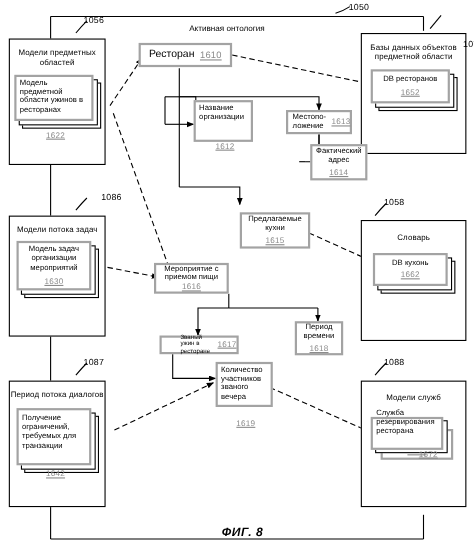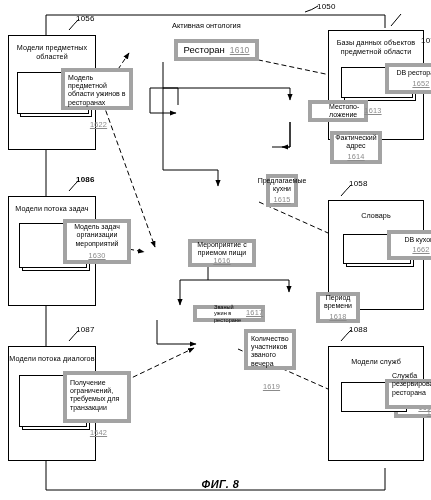--- a/index.html
+++ b/index.html
@@ -41,30 +41,29 @@
     right: 0;
     text-align: center;
     font-size: 7.2px;
     line-height: 9px;
     letter-spacing: 0.1px;
   }
   
   .node {
     position: absolute;
     box-sizing: border-box;
-    border: 4px solid #a3a3a3;
+    border: 2px solid #a3a3a3;
     background: #fff;
     display: flex;
     flex-direction: column;
     align-items: center;
     justify-content: center;
     text-align: center;
     font-size: 7px;
     line-height: 8.2px;
-    margin-left: 48px;
   }
   .node .lbl { display: block; }
   .node .ref {
     text-decoration: underline;
     color: #8b8b8b;
     font-size: 7.4px;
     letter-spacing: 0.2px;
   }
   .node.inline {
     flex-direction: row;
@@ -194,24 +193,24 @@
 
   <div class="box group" style="left:8px; top:196px; width:88px; height:110px;">
     <div class="group-title" style="top:7px;">Модели потока задач</div>
   </div>
   <div class="stack-shadow" style="left:22px; top:226px; width:68px; height:45px;"></div>
   <div class="stack-shadow" style="left:19px; top:223px; width:68px; height:45px;"></div>
   <div class="node" style="left:15px; top:219px; width:68px; height:45px;">
     <span class="lbl">Модель задач организации мероприятий</span>
     <span class="ref" style="margin-top:4px;">1630</span>
   </div>
-  <div class="refcall" style="left:76px; top:175px;font-weight:bold;">1086</div>
+  <div class="refcall" style="left:92px; top:175px;">1086</div>
 
   <div class="box group" style="left:8px; top:346px; width:88px; height:115px;">
-    <div class="group-title" style="top:7px;">Модели потока диалогов</div>
+    <div class="group-title" style="top:7px;">Период потока диалогов</div>
   </div>
   <div class="stack-shadow" style="left:22px; top:378px; width:68px; height:52px;"></div>
   <div class="stack-shadow" style="left:19px; top:375px; width:68px; height:52px;"></div>
   <div class="node lefttext" style="left:15px; top:371px; width:68px; height:52px; justify-content:flex-start; padding-top:4px;">
     <span class="lbl">Получение ограничений, требуемых для транзакции</span>
     <span class="ref" style="align-self:center; margin-top:5px;">1642</span>
   </div>
   <div class="refcall" style="left:76px; top:325px;">1087</div>
 
   <div class="box group" style="left:328px; top:30px; width:96px; height:110px;">
@@ -250,32 +249,36 @@
   <div class="refcall" style="left:349px; top:325px;">1088</div>
 
   <div class="ontology-label" style="left:172px; top:21px;">Активная онтология</div>
   <div class="refcall" style="left:317px; top:2px;">1050</div>
 
   <div class="node inline big-node" style="left:126px; top:39px; width:85px; height:22px;">
     <span class="lbl">Ресторан</span>
     <span class="ref">1610</span>
   </div>
 
-
-  <div class="node inline" style="left:260px; top:100px; width:60px; height:22px; justify-content:flex-start; padding-left:17px;">
+  <div class="node lefttext" style="left:176px; top:91px; width:54px; height:38px; justify-content:flex-start; padding-top:2px;">
+    <span class="lbl">Название организации</span>
+    <span class="ref" style="align-self:center; margin-top:6px;">1612</span>
+  </div>
+
+  <div class="node inline" style="left:260px; top:100px; width:60px; height:22px; justify-content:flex-start; padding-left:4px;">
     <span class="lbl" style="text-align:left;">Местопо- ложение</span>
     <span class="ref">1613</span>
   </div>
 
   <div class="node" style="left:282px; top:131px; width:52px; height:33px;">
     <span class="lbl">Фактический адрес</span>
     <span class="ref" style="margin-top:3px;">1614</span>
   </div>
 
-  <div class="node" style="left:218px; top:174px; width:32px; height:33px;">
+  <div class="node" style="left:218px; top:193px; width:64px; height:33px;">
     <span class="lbl">Предлагаемые кухни</span>
     <span class="ref" style="margin-top:3px;">1615</span>
   </div>
 
   <div class="node" style="left:140px; top:239px; width:68px; height:28px;">
     <span class="lbl">Мероприятие с приемом пищи</span>
     <span class="ref">1616</span>
   </div>
 
   <div class="node inline" style="left:145px; top:305px; width:72px; height:17px; justify-content:flex-start; padding-left:17px;">

